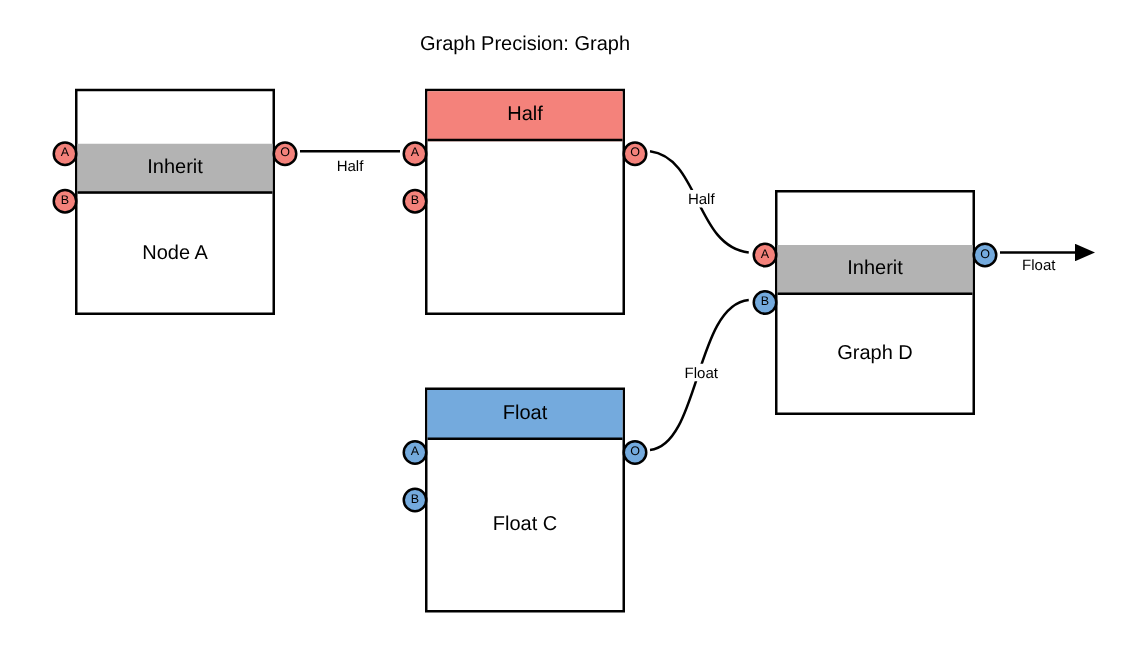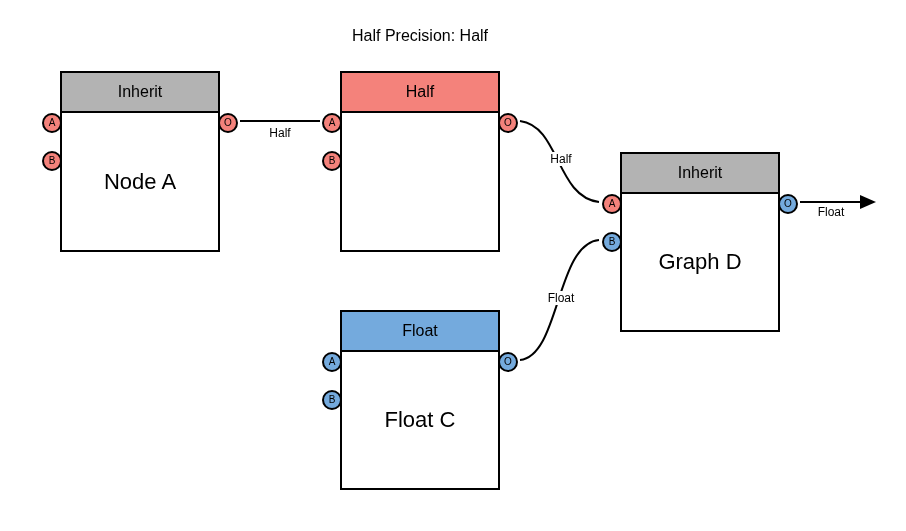--- a/index.html
+++ b/index.html
@@ -20,46 +20,46 @@
     font-size:12px;background:#fff;padding:0 3px;white-space:nowrap;
   }
   .node{
     position:absolute;box-sizing:border-box;background:#fff;
     border:2px solid #000;display:flex;flex-direction:column;
   }
   .node-header{
     height:40px;flex:0 0 auto;border-bottom:2px solid #000;box-sizing:border-box;
     display:flex;align-items:center;justify-content:center;font-size:16px;
   }
-  .header-inherit{background:var(--color-inherit,#b3b3b3);}
+  .header-inherit{background:var(--color-inherit,#b3b3b3);margin-top:42px;}
   .header-half{background:var(--color-half,#f4827b);}
   .header-float{background:var(--color-float,#74aadd);}
   .node-body{
-    flex:1;display:flex;align-items:center;justify-content:center;font-size:22px;
+    flex:1;display:flex;align-items:center;justify-content:center;font-size:16px;
   }
   .port{
     position:absolute;width:20px;height:20px;box-sizing:border-box;
     border:2px solid #000;border-radius:50%;
     display:flex;align-items:center;justify-content:center;
     font-size:10px;line-height:1;
   }
   .port-in{left:-20px;}
   .port-out{right:-20px;}
   .port-a{top:40px;}
   .port-b{top:78px;}
   .port-o{top:40px;}
   .port-half{background:var(--color-half,#f4827b);}
   .port-float{background:var(--color-float,#74aadd);}
 </style>
 </head>
 <body>
 
 <div class="canvas">
 
-  <div class="diagram-title">Half Precision: Half</div>
+  <div class="diagram-title">Graph Precision: Graph</div>
 
   <svg class="edges" width="906" height="531" viewBox="0 0 906 531">
     <defs>
       <marker id="arrow" markerUnits="userSpaceOnUse" markerWidth="18" markerHeight="14" refX="2" refY="7" orient="auto">
         <path class="arrow-head" d="M0,0 L16,7 L0,14 Z"></path>
       </marker>
     </defs>
     <path d="M240,121 L320,121"></path>
     <path d="M520,121 C560,126 556,197 599,202"></path>
     <path d="M520,360 C560,356 556,244 599,240"></path>

